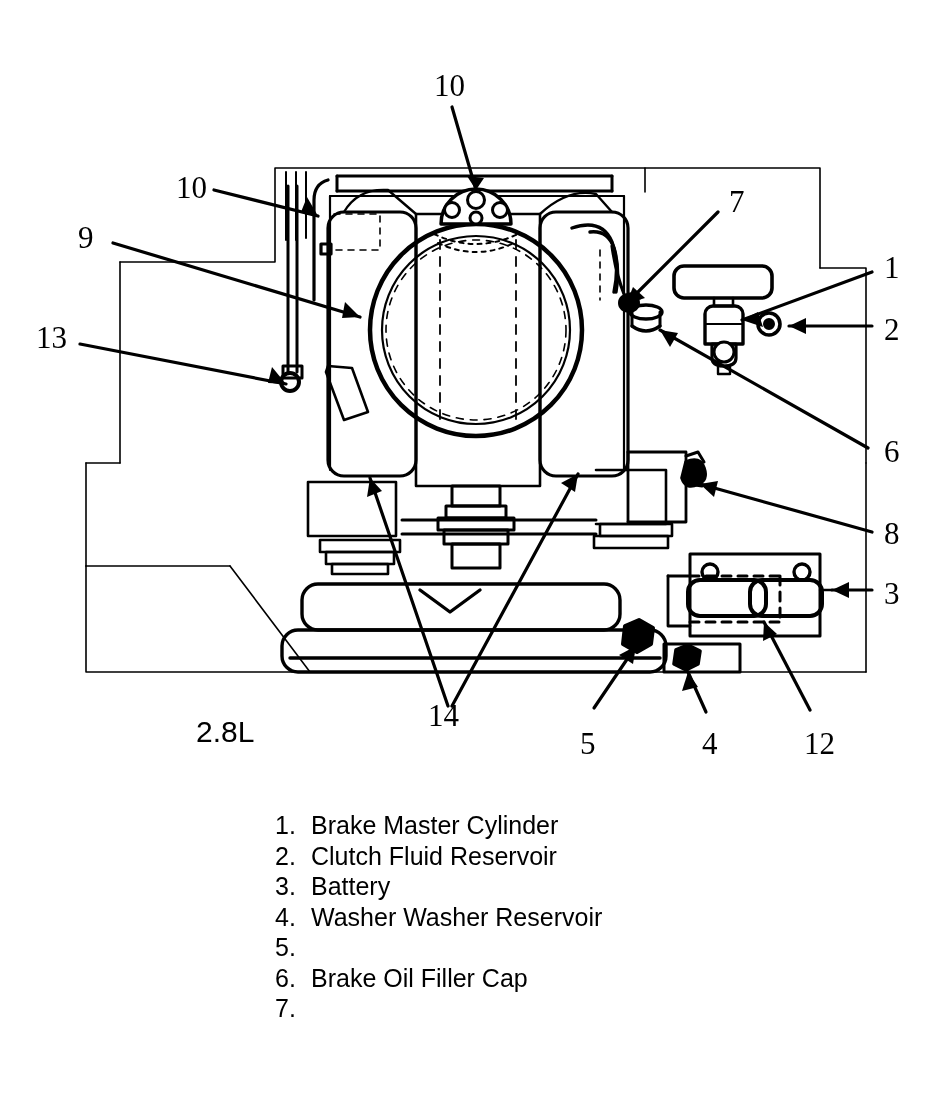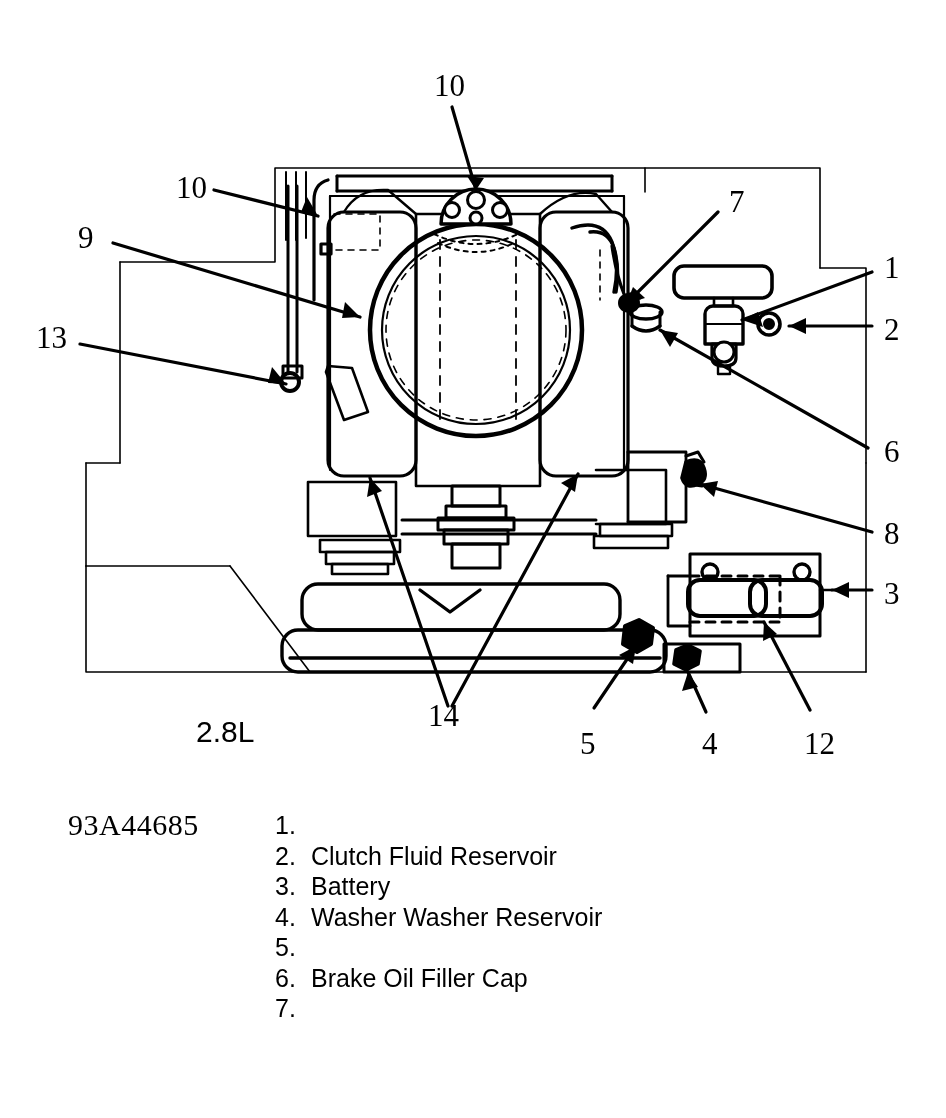--- a/index.html
+++ b/index.html
@@ -294,25 +294,25 @@
     <div class="callout" style="left:884px;top:518px">8</div>
     <div class="callout" style="left:78px;top:222px">9</div>
     <div class="callout" style="left:176px;top:172px">10</div>
     <div class="callout" style="left:434px;top:70px">10</div>
     <div class="callout" style="left:804px;top:728px">12</div>
     <div class="callout" style="left:36px;top:322px">13</div>
     <div class="callout" style="left:428px;top:700px">14</div>
 
     <div class="engsize">2.8L</div>
 
-    <div class="code">93A44685</div>
 
     <div class="items">
       <div class="item">
         <span class="num">1.</span>
+        <span class="txt">Brake Master Cylinder</span>
       </div>
       <div class="item">
         <span class="num">2.</span>
         <span class="txt">Clutch Fluid Reservoir</span>
       </div>
       <div class="item">
         <span class="num">3.</span>
         <span class="txt">Battery</span>
       </div>
       <div class="item">

